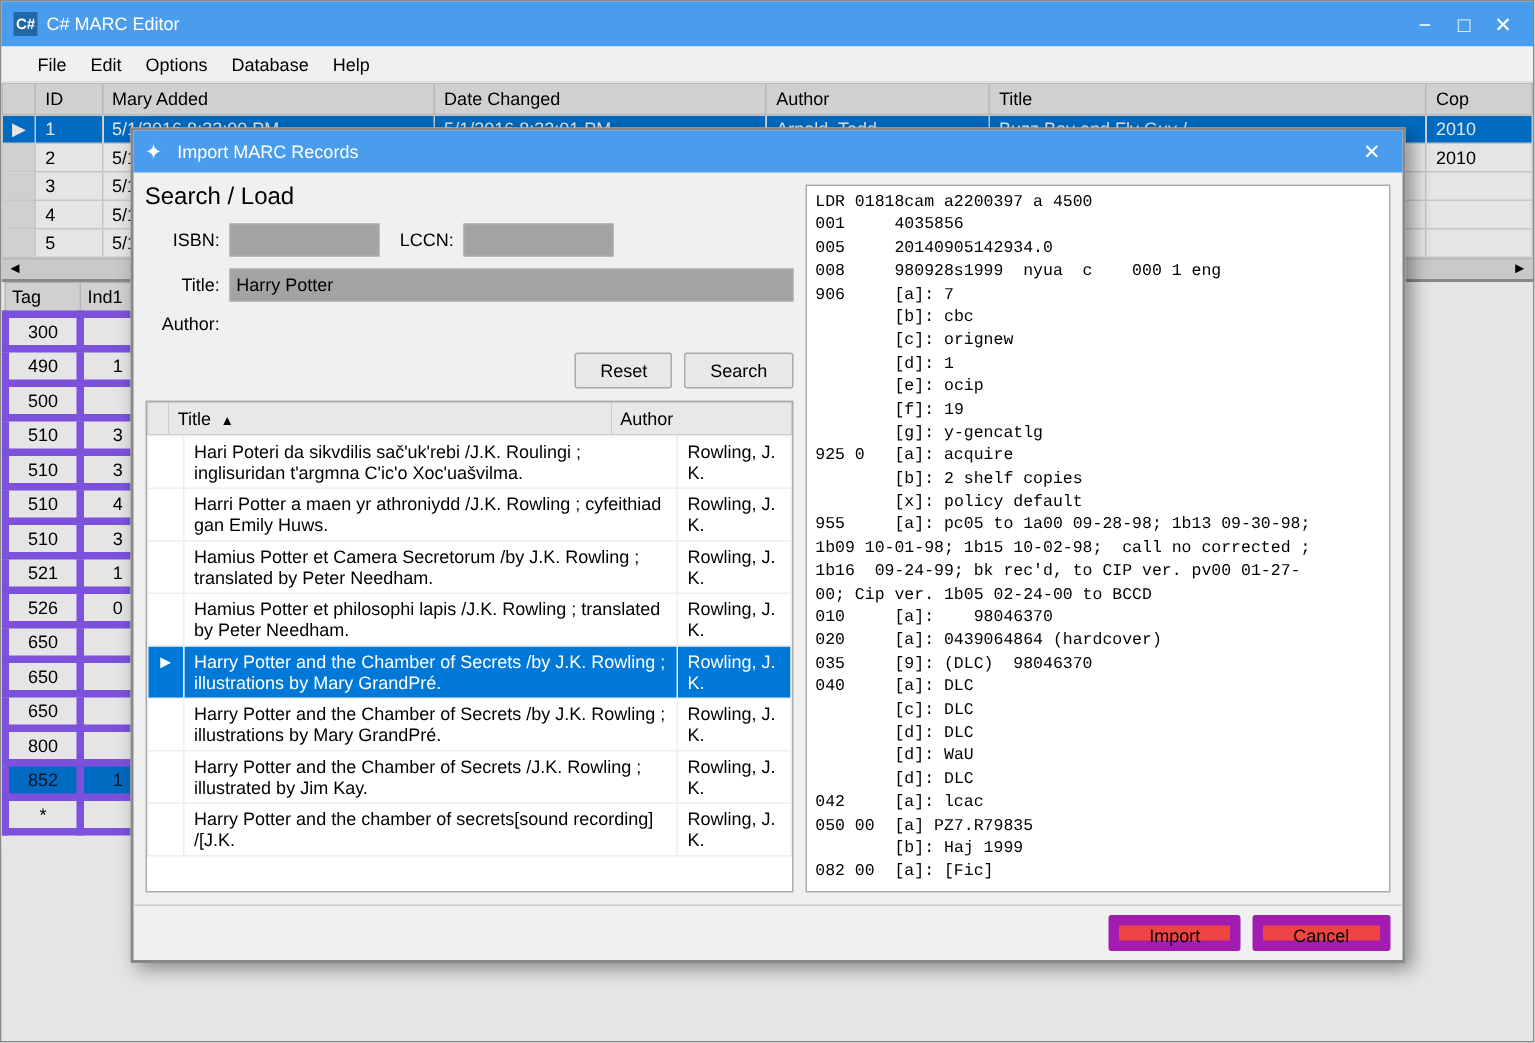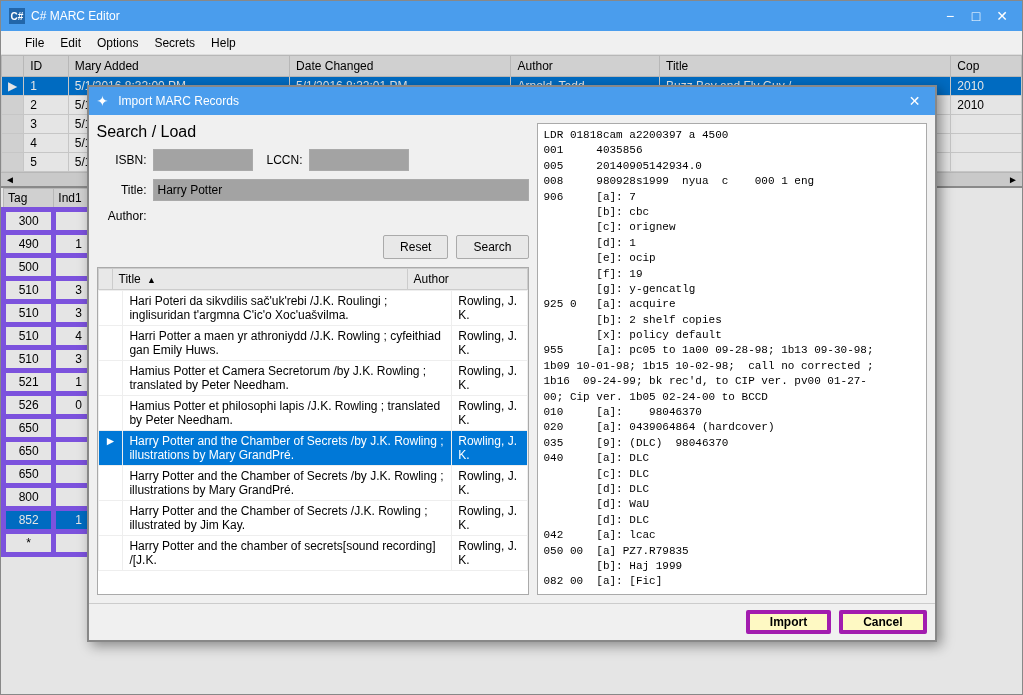--- a/index.html
+++ b/index.html
@@ -160,21 +160,21 @@
       text-align: left;
       font-weight: normal;
     }
     .tag-table td {
       border: 5px solid #8b5cf6;
       padding: 2px 4px;
       text-align: center;
     }
     .tag-table tr.selected-row td {
       background: #0078d7;
-      color: #ffffff;
+      color: #0f172a;
     }
 
     
     .modal-overlay {
       position: absolute;
       top: 0;
       left: 0;
       right: 0;
       bottom: 0;
       background: rgba(0,0,0,0.1);
@@ -356,26 +356,25 @@
     .dialog-bottom-buttons {
       display: flex;
       justify-content: flex-end;
       gap: 8px;
       padding: 6px 8px;
       border-top: 1px solid #ccc;
     }
     .import-btn {
       height: 24px;
       padding: 0 20px;
-      border: 4px solid #a21caf;
-      background: #fef9c3;
+      border: 7px solid #a21caf;
+      background: #ef4444;
       font-size: 12px;
       cursor: pointer;
       border-radius: 2px;
-      font-weight: bold;
     }
 
     
     .h-scrollbar {
       height: 14px;
       background: #e0e0e0;
       border-top: 1px solid #ccc;
       display: flex;
       align-items: center;
     }
@@ -404,21 +403,21 @@
       <button class="title-btn">−</button>
       <button class="title-btn">□</button>
       <button class="title-btn close">✕</button>
     </div>
   </div>
 
   <div class="menu-bar">
     <span class="menu-item">File</span>
     <span class="menu-item">Edit</span>
     <span class="menu-item">Options</span>
-    <span class="menu-item">Secrets</span>
+    <span class="menu-item">Database</span>
     <span class="menu-item">Help</span>
   </div>
 
   <div class="main-content">
     <div class="bg-table-area">
 
       <table class="data-table">
         <thead>
           <tr>
             <th style="width:16px;"></th>

